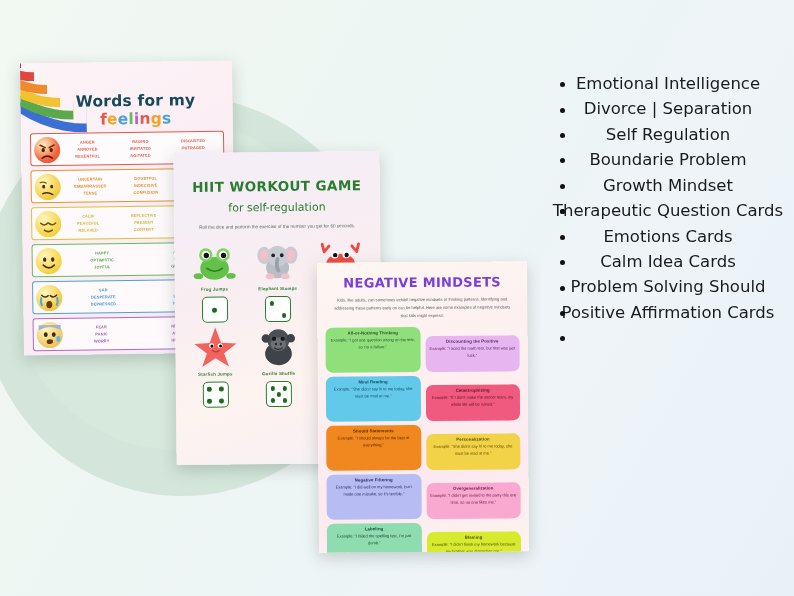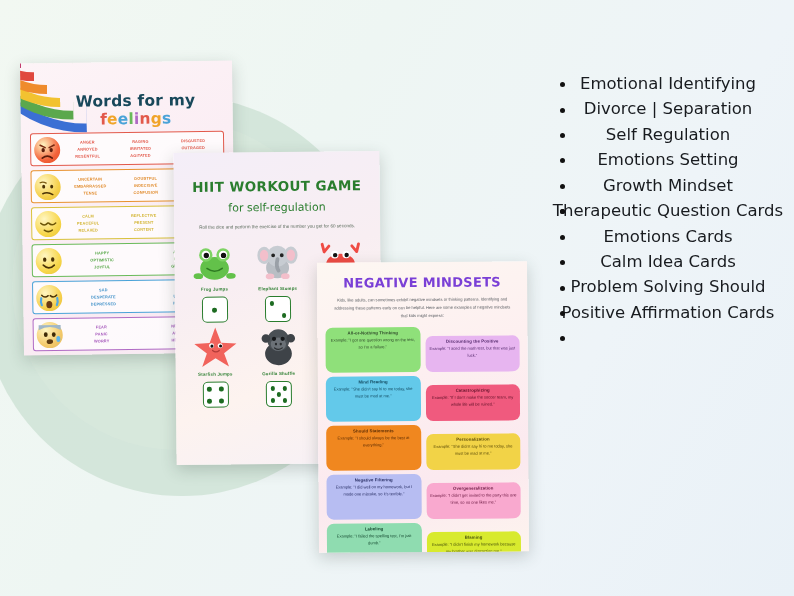--- a/index.html
+++ b/index.html
@@ -493,24 +493,24 @@
           <p style="color: rgb(20, 71, 46);">Example: "I failed the spelling test, I'm just dumb."</p>
         </div>
         <div class="mind-box offset" style="background: rgb(216, 234, 46);">
           <h4 style="color: rgb(70, 80, 10);">Blaming</h4>
           <p style="color: rgb(70, 80, 10);">Example: "I didn't finish my homework because my brother was distracting me."</p>
         </div>
       </div>
   </div>
 
   <ul id="feature-list">
-      <li><span class="bullet"></span><span>Emotional Identifying</span></li>
+      <li><span class="bullet"></span><span>Emotional Intelligence</span></li>
       <li><span class="bullet"></span><span>Divorce | Separation</span></li>
       <li><span class="bullet"></span><span>Self Regulation</span></li>
-      <li><span class="bullet"></span><span>Emotions Setting</span></li>
+      <li><span class="bullet"></span><span>Boundarie Problem</span></li>
       <li><span class="bullet"></span><span>Growth Mindset</span></li>
       <li><span class="bullet"></span></li>
       <li><span class="bullet"></span><span>Therapeutic Question Cards</span></li>
       <li><span class="bullet"></span><span>Emotions Cards</span></li>
       <li><span class="bullet"></span><span>Calm Idea Cards</span></li>
       <li><span class="bullet"></span><span>Problem Solving Should</span></li>
       <li><span class="bullet"></span><span>Positive Affirmation Cards</span></li>
       <li class="bold"><span class="bullet"></span></li>
     </ul>
 

